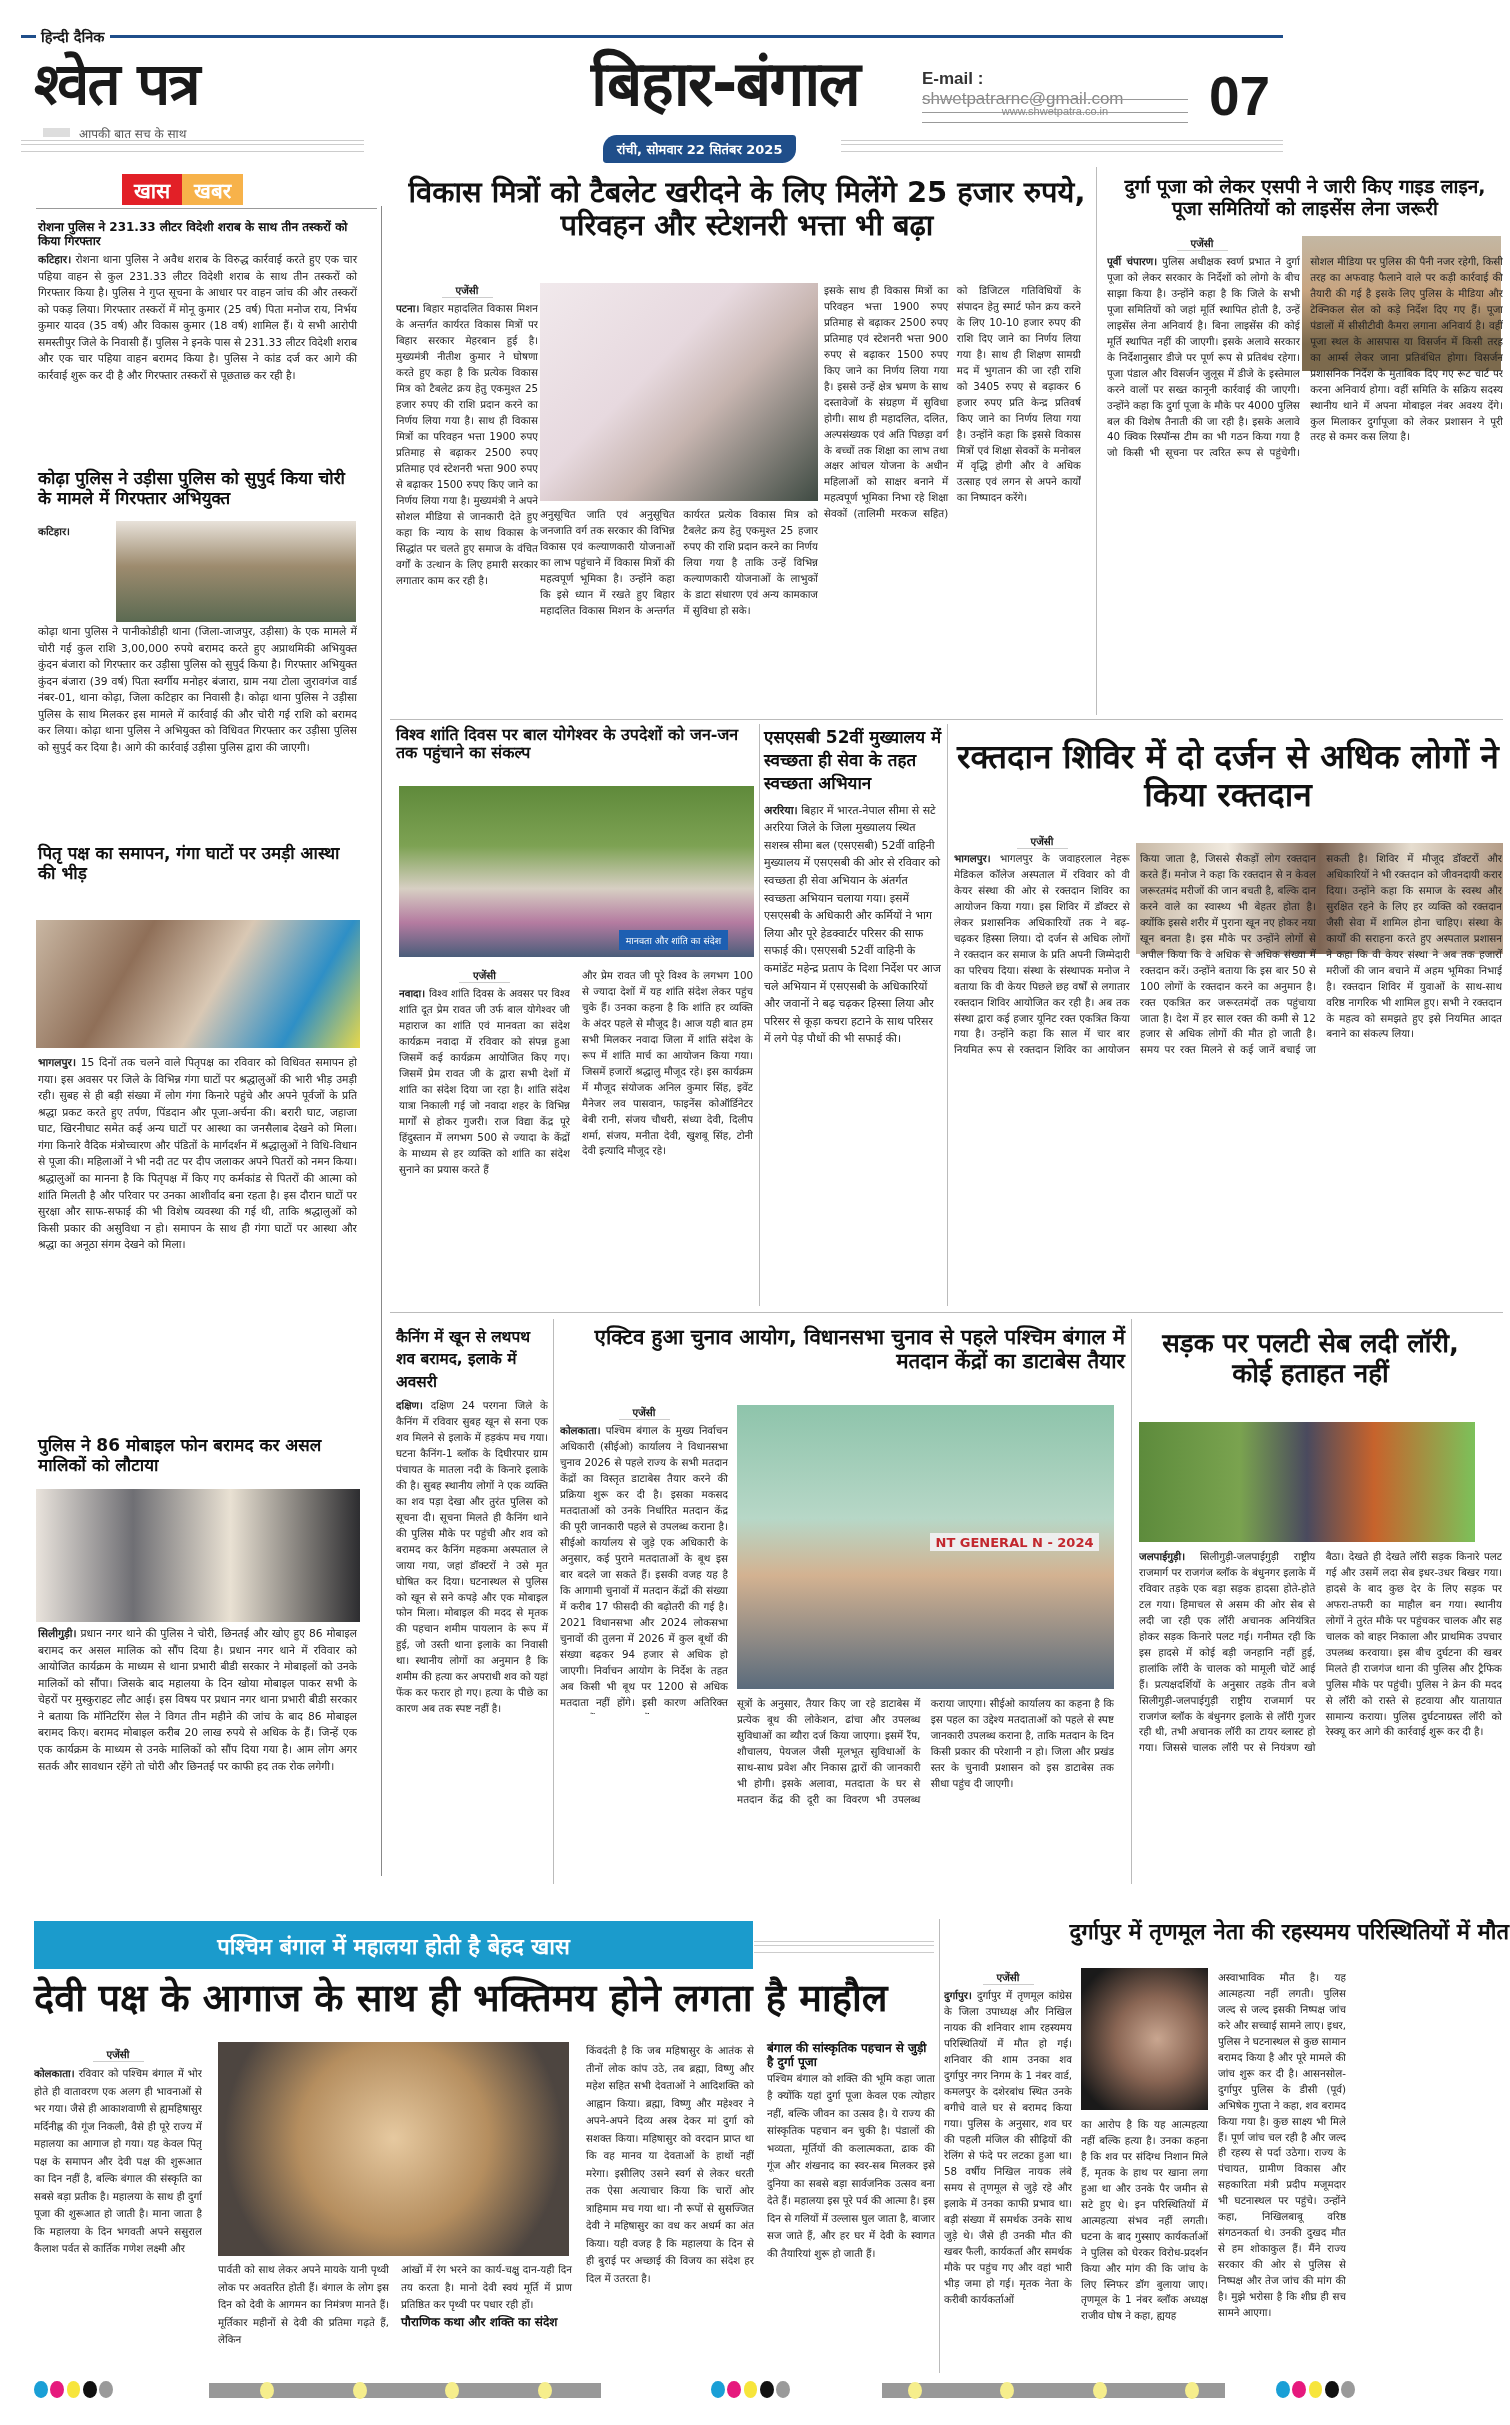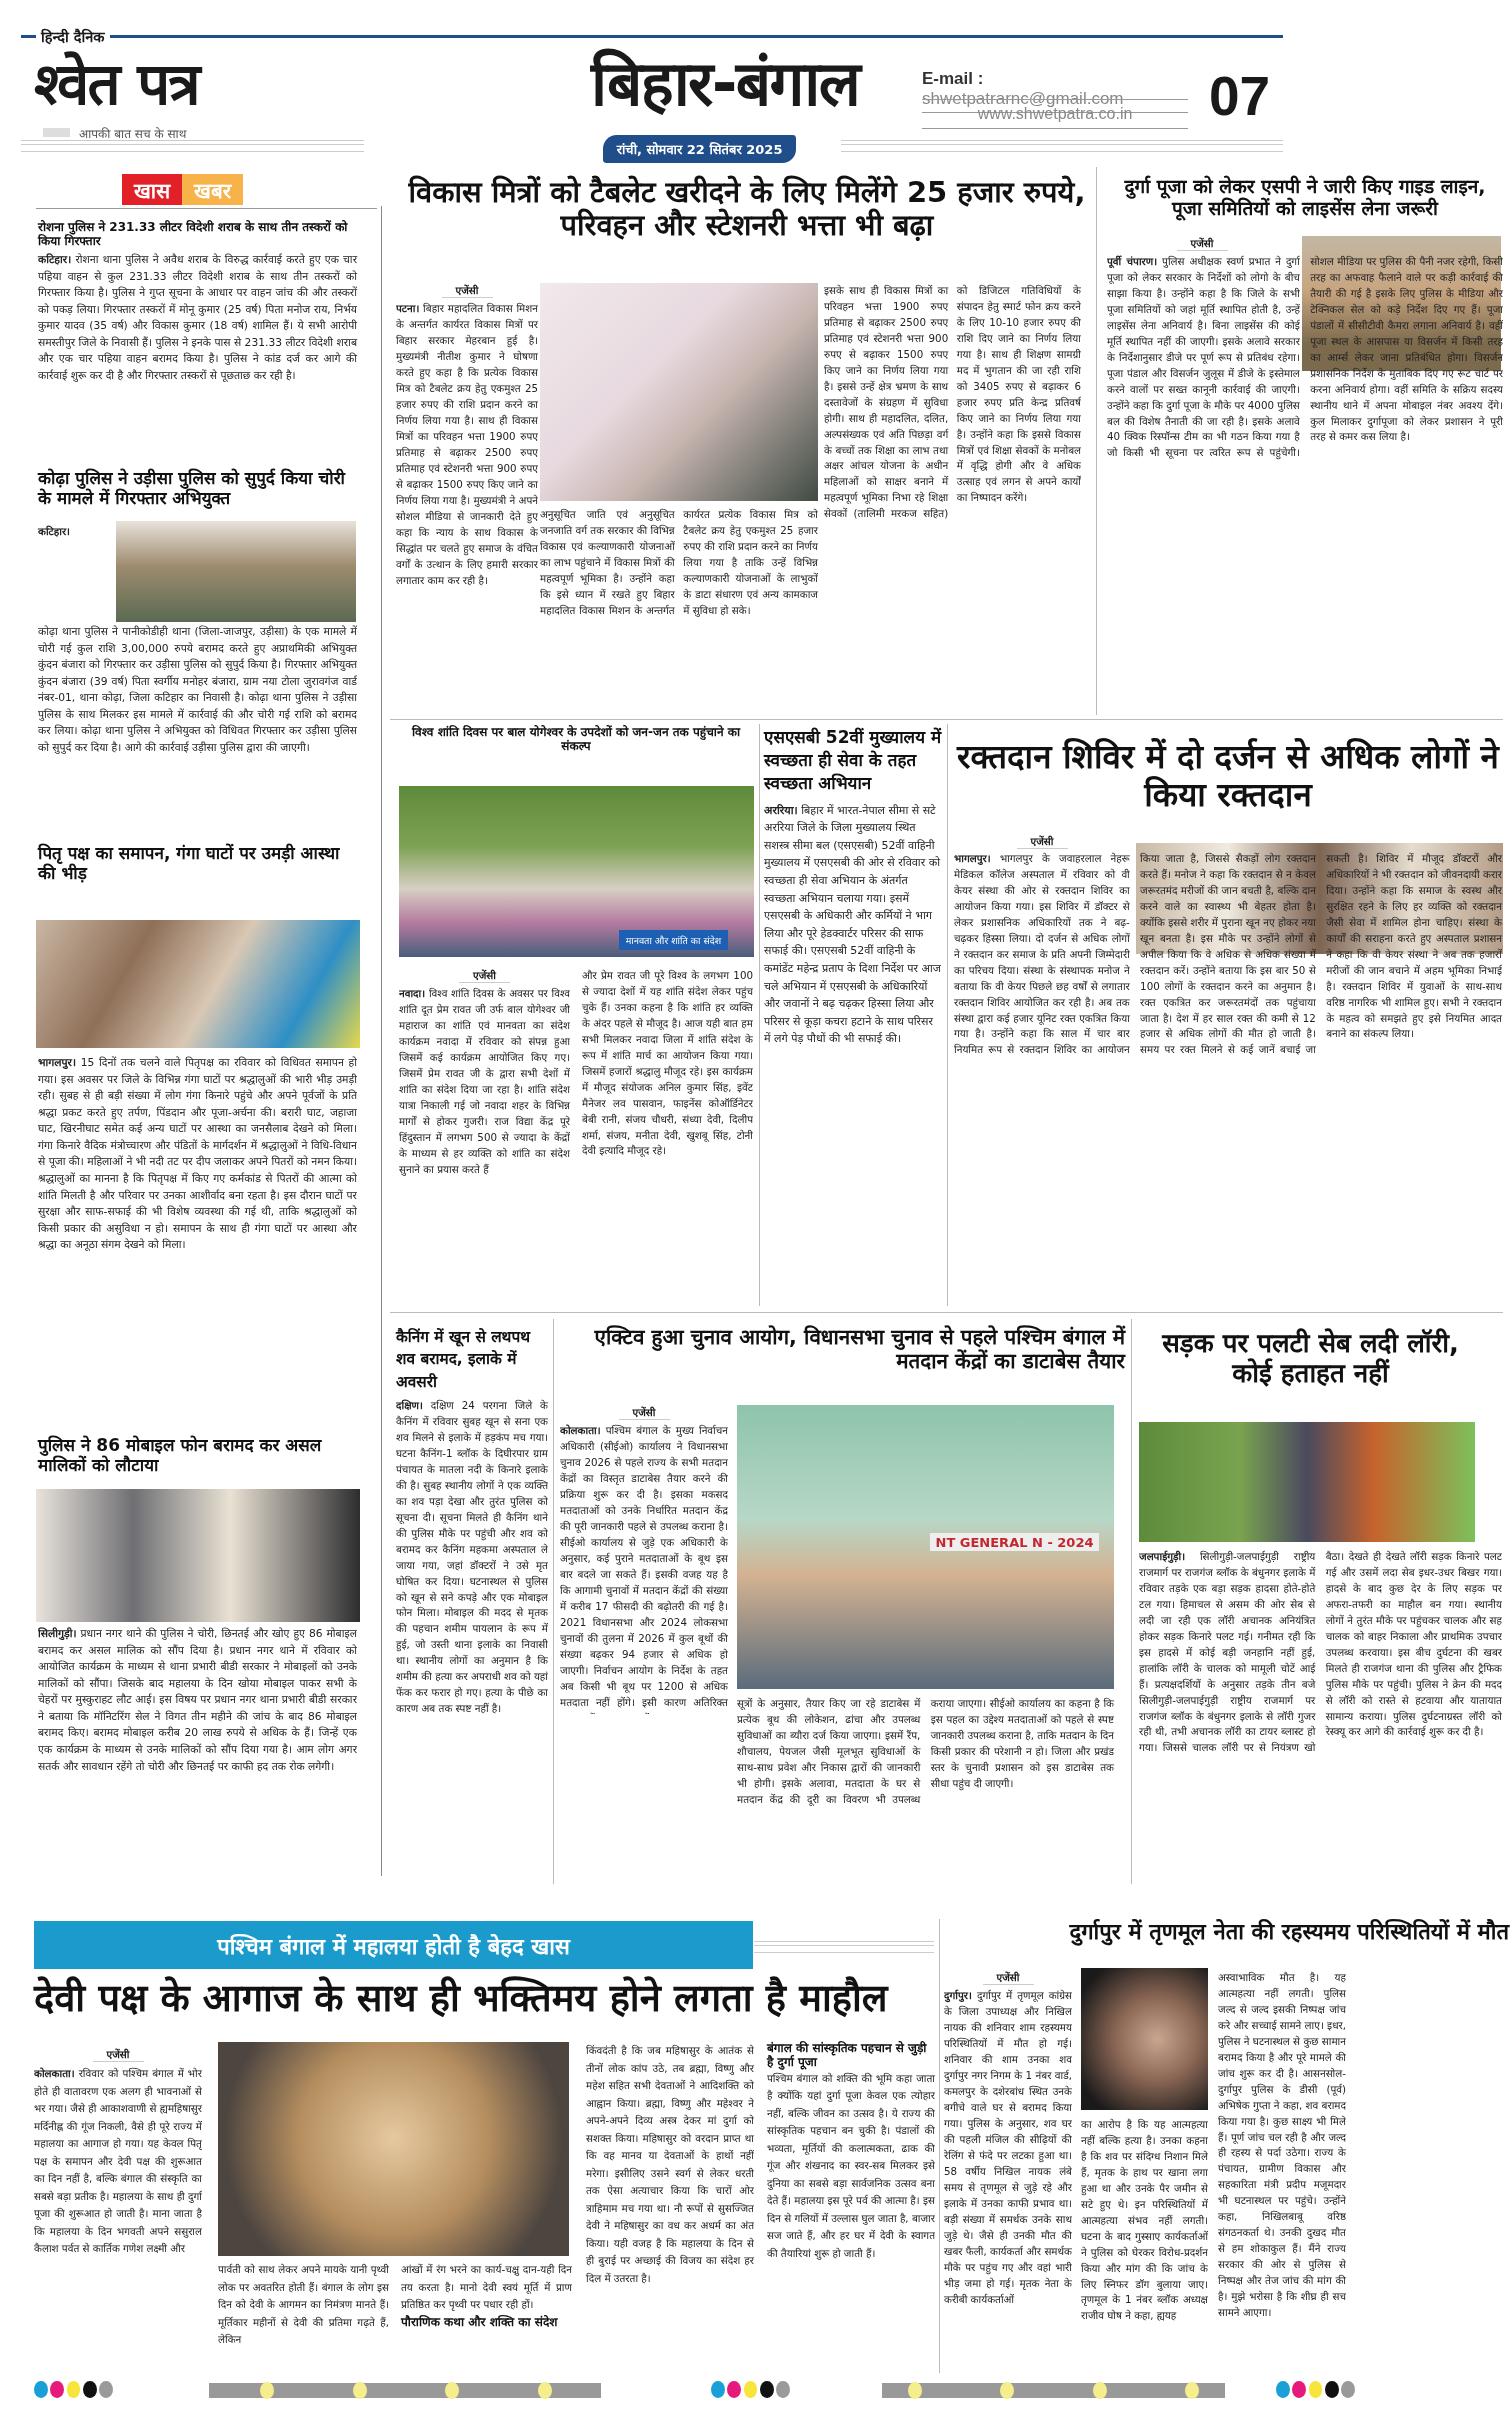--- a/index.html
+++ b/index.html
@@ -8,21 +8,21 @@
 .hd-line{position:absolute;height:3.4px;background:#1f4e8a}
 .gray-lines{position:absolute;border-top:1.7px solid #ccc;border-bottom:1.7px solid #ccc;height:12px}
 .gray-lines::after{content:"";position:absolute;left:0;right:0;top:3.4px;border-top:1.7px solid #ccc}
 .kicker{font-weight:bold;font-size:14.6px;background:#fff;padding:0 5.1px}
 .brand{font-family:"DejaVu Serif",serif;font-weight:bold;font-size:58px;letter-spacing:-1.7px;line-height:1}
 .tagline{font-size:12px;color:#555}
 .section{font-weight:bold;font-size:62px;line-height:1;letter-spacing:-1.7px}
 .datebar{background:#1f4e8a;color:#fff;font-weight:bold;font-size:13px;padding:5.1px 13.7px;border-radius:13.7px 3.4px 13.7px 3.4px}
 .email{font-size:17px;color:#333;font-family:"Liberation Sans",sans-serif}
 .email span{color:#888}
-.web{font-size:16px;color:#888;font-family:"Liberation Sans",sans-serif;border-top:1.7px solid #999;border-bottom:1.7px solid #999;padding:5.1px 0;text-align:center}
+.web{font-size:11px;color:#888;font-family:"Liberation Sans",sans-serif;border-top:1.7px solid #999;border-bottom:1.7px solid #999;padding:5.1px 0;text-align:center}
 .pageno{font-family:"Liberation Sans",sans-serif;font-weight:bold;font-size:55px;line-height:1}
 .tag{display:flex;font-weight:bold;font-size:20.6px;color:#fff}
 .tag .r{background:#e22027;padding:1.7px 12px}
 .tag .o{background:#f7b24a;padding:1.7px 12px}
 .h1{font-weight:bold;line-height:1.15;color:#111}
 .body{font-size:11px;line-height:1.55;color:#222;text-align:justify}
 .dateline{font-weight:bold}
 .agency{font-weight:bold;font-size:10.3px;text-align:center;border-bottom:0.9px solid #ccc;width:51px;margin:0 auto 3.4px}
 .img{position:absolute;background:linear-gradient(135deg,#c9a98a,#8a6d57 40%,#b8987b 70%,#5c4a3c);overflow:hidden}
 .vrule{position:absolute;width:1.7px;background:#888}
@@ -95,21 +95,21 @@
 <div class="vrule" style="left:1096px;top:167px;height:548px;width:0.9px;background:#bbb"></div>
 <div class="h1" style="position:absolute;left:1107px;top:176px;width:396px;font-size:19px;text-align:center">दुर्गा पूजा को लेकर एसपी ने जारी किए गाइड लाइन, पूजा समितियों को लाइसेंस लेना जरूरी</div>
 <div class="img" style="left:1302px;top:236px;width:199px;height:135px;background:linear-gradient(180deg,#c3b7a3,#c8a581 40%,#7c6a4d 80%)"></div>
 <div class="col" style="left:1107px;top:236px;width:190px">
   <div class="agency">एजेंसी</div>
 </div>
 <div class="body" style="position:absolute;left:1107px;top:254px;width:396px;font-size:10.3px;height:463px;overflow:hidden;column-count:2;column-gap:10.3px"><span class="dateline">पूर्वी चंपारण।</span> <span>पुलिस अधीक्षक स्वर्ण प्रभात ने दुर्गा पूजा को लेकर सरकार के निर्देशों को लोगो के बीच साझा किया है। उन्होंने कहा है कि जिले के सभी पूजा समितियों को जहां मूर्ति स्थापित होती है, उन्हें लाइसेंस लेना अनिवार्य है। बिना लाइसेंस की कोई मूर्ति स्थापित नहीं की जाएगी। इसके अलावे सरकार के निर्देशानुसार डीजे पर पूर्ण रूप से प्रतिबंध रहेगा। पूजा पंडाल और विसर्जन जुलूस में डीजे के इस्तेमाल करने वालों पर सख्त कानूनी कार्रवाई की जाएगी। उन्होंने कहा कि दुर्गा पूजा के मौके पर 4000 पुलिस बल की विशेष तैनाती की जा रही है। इसके अलावे 40 क्विक रिस्पॉन्स टीम का भी गठन किया गया है जो किसी भी सूचना पर त्वरित रूप से पहुंचेगी। सोशल मीडिया पर पुलिस की पैनी नजर रहेगी, किसी तरह का अफवाह फैलाने वाले पर कड़ी कार्रवाई की तैयारी की गई है इसके लिए पुलिस के मीडिया और टेक्निकल सेल को कड़े निर्देश दिए गए हैं। पूजा पंडालों में सीसीटीवी कैमरा लगाना अनिवार्य है। वहीं पूजा स्थल के आसपास या विसर्जन में किसी तरह का आर्म्स लेकर जाना प्रतिबंधित होगा। विसर्जन प्रशासनिक निर्देश के मुताबिक दिए गए रूट चार्ट पर करना अनिवार्य होगा। वहीं समिति के सक्रिय सदस्य स्थानीय थाने में अपना मोबाइल नंबर अवश्य देंगे। कुल मिलाकर दुर्गापूजा को लेकर प्रशासन ने पूरी तरह से कमर कस लिया है।</span></div>
 
 <div class="hrule" style="left:390px;top:719px;width:1113px;background:#bbb"></div>
 
-<div class="h1" style="position:absolute;left:396px;top:726px;width:360px;font-size:12px;text-align:center">विश्व शांति दिवस पर बाल योगेश्वर के उपदेशों को जन-जन तक पहुंचाने का संकल्प</div>
+<div class="h1" style="position:absolute;left:396px;top:726px;width:360px;font-size:16px;">विश्व शांति दिवस पर बाल योगेश्वर के उपदेशों को जन-जन तक पहुंचाने का संकल्प</div>
 <div class="img" style="left:399px;top:786px;width:355px;height:171px;background:linear-gradient(180deg,#5f8a3b,#7da253 35%,#d7cfc3 60%,#b47ba0 80%,#4a5d7a)">
   <div style="position:absolute;right:26px;bottom:6.9px;background:#1d5fb2;color:#fff;font-size:9.4px;padding:3.4px 6.9px;font-weight:normal">मानवता और शांति का संदेश</div>
 </div>
 <div class="col" style="left:399px;top:968px;width:171px">
   <div class="agency">एजेंसी</div>
   <div class="body" style="font-size:10.3px;height:343px;overflow:hidden"><span class="dateline">नवादा।</span> <span>विश्व शांति दिवस के अवसर पर विश्व शांति दूत प्रेम रावत जी उर्फ बाल योगेश्वर जी महाराज का शांति एवं मानवता का संदेश कार्यक्रम नवादा में रविवार को संपन्न हुआ जिसमें कई कार्यक्रम आयोजित किए गए। जिसमें प्रेम रावत जी के द्वारा सभी देशों में शांति का संदेश दिया जा रहा है। शांति संदेश यात्रा निकाली गई जो नवादा शहर के विभिन्न मार्गों से होकर गुजरी। राज विद्या केंद्र पूरे हिंदुस्तान में लगभग 500 से ज्यादा के केंद्रों के माध्यम से हर व्यक्ति को शांति का संदेश सुनाने का प्रयास करते हैं</span></div>
 </div>
 <div class="body" style="position:absolute;left:582px;top:968px;width:171px;font-size:10.3px;height:343px;overflow:hidden">और प्रेम रावत जी पूरे विश्व के लगभग 100 से ज्यादा देशों में यह शांति संदेश लेकर पहुंच चुके हैं। उनका कहना है कि शांति हर व्यक्ति के अंदर पहले से मौजूद है। आज यही बात हम सभी मिलकर नवादा जिला में शांति संदेश के रूप में शांति मार्च का आयोजन किया गया। जिसमें हजारों श्रद्धालु मौजूद रहे। इस कार्यक्रम में मौजूद संयोजक अनिल कुमार सिंह, इवेंट मैनेजर लव पासवान, फाइनेंस कोऑर्डिनेटर बेबी रानी, संजय चौधरी, संध्या देवी, दिलीप शर्मा, संजय, मनीता देवी, खुशबू सिंह, टोनी देवी इत्यादि मौजूद रहे।</div>
 
 <div class="vrule" style="left:759px;top:724px;height:582px;width:0.9px;background:#bbb"></div>

